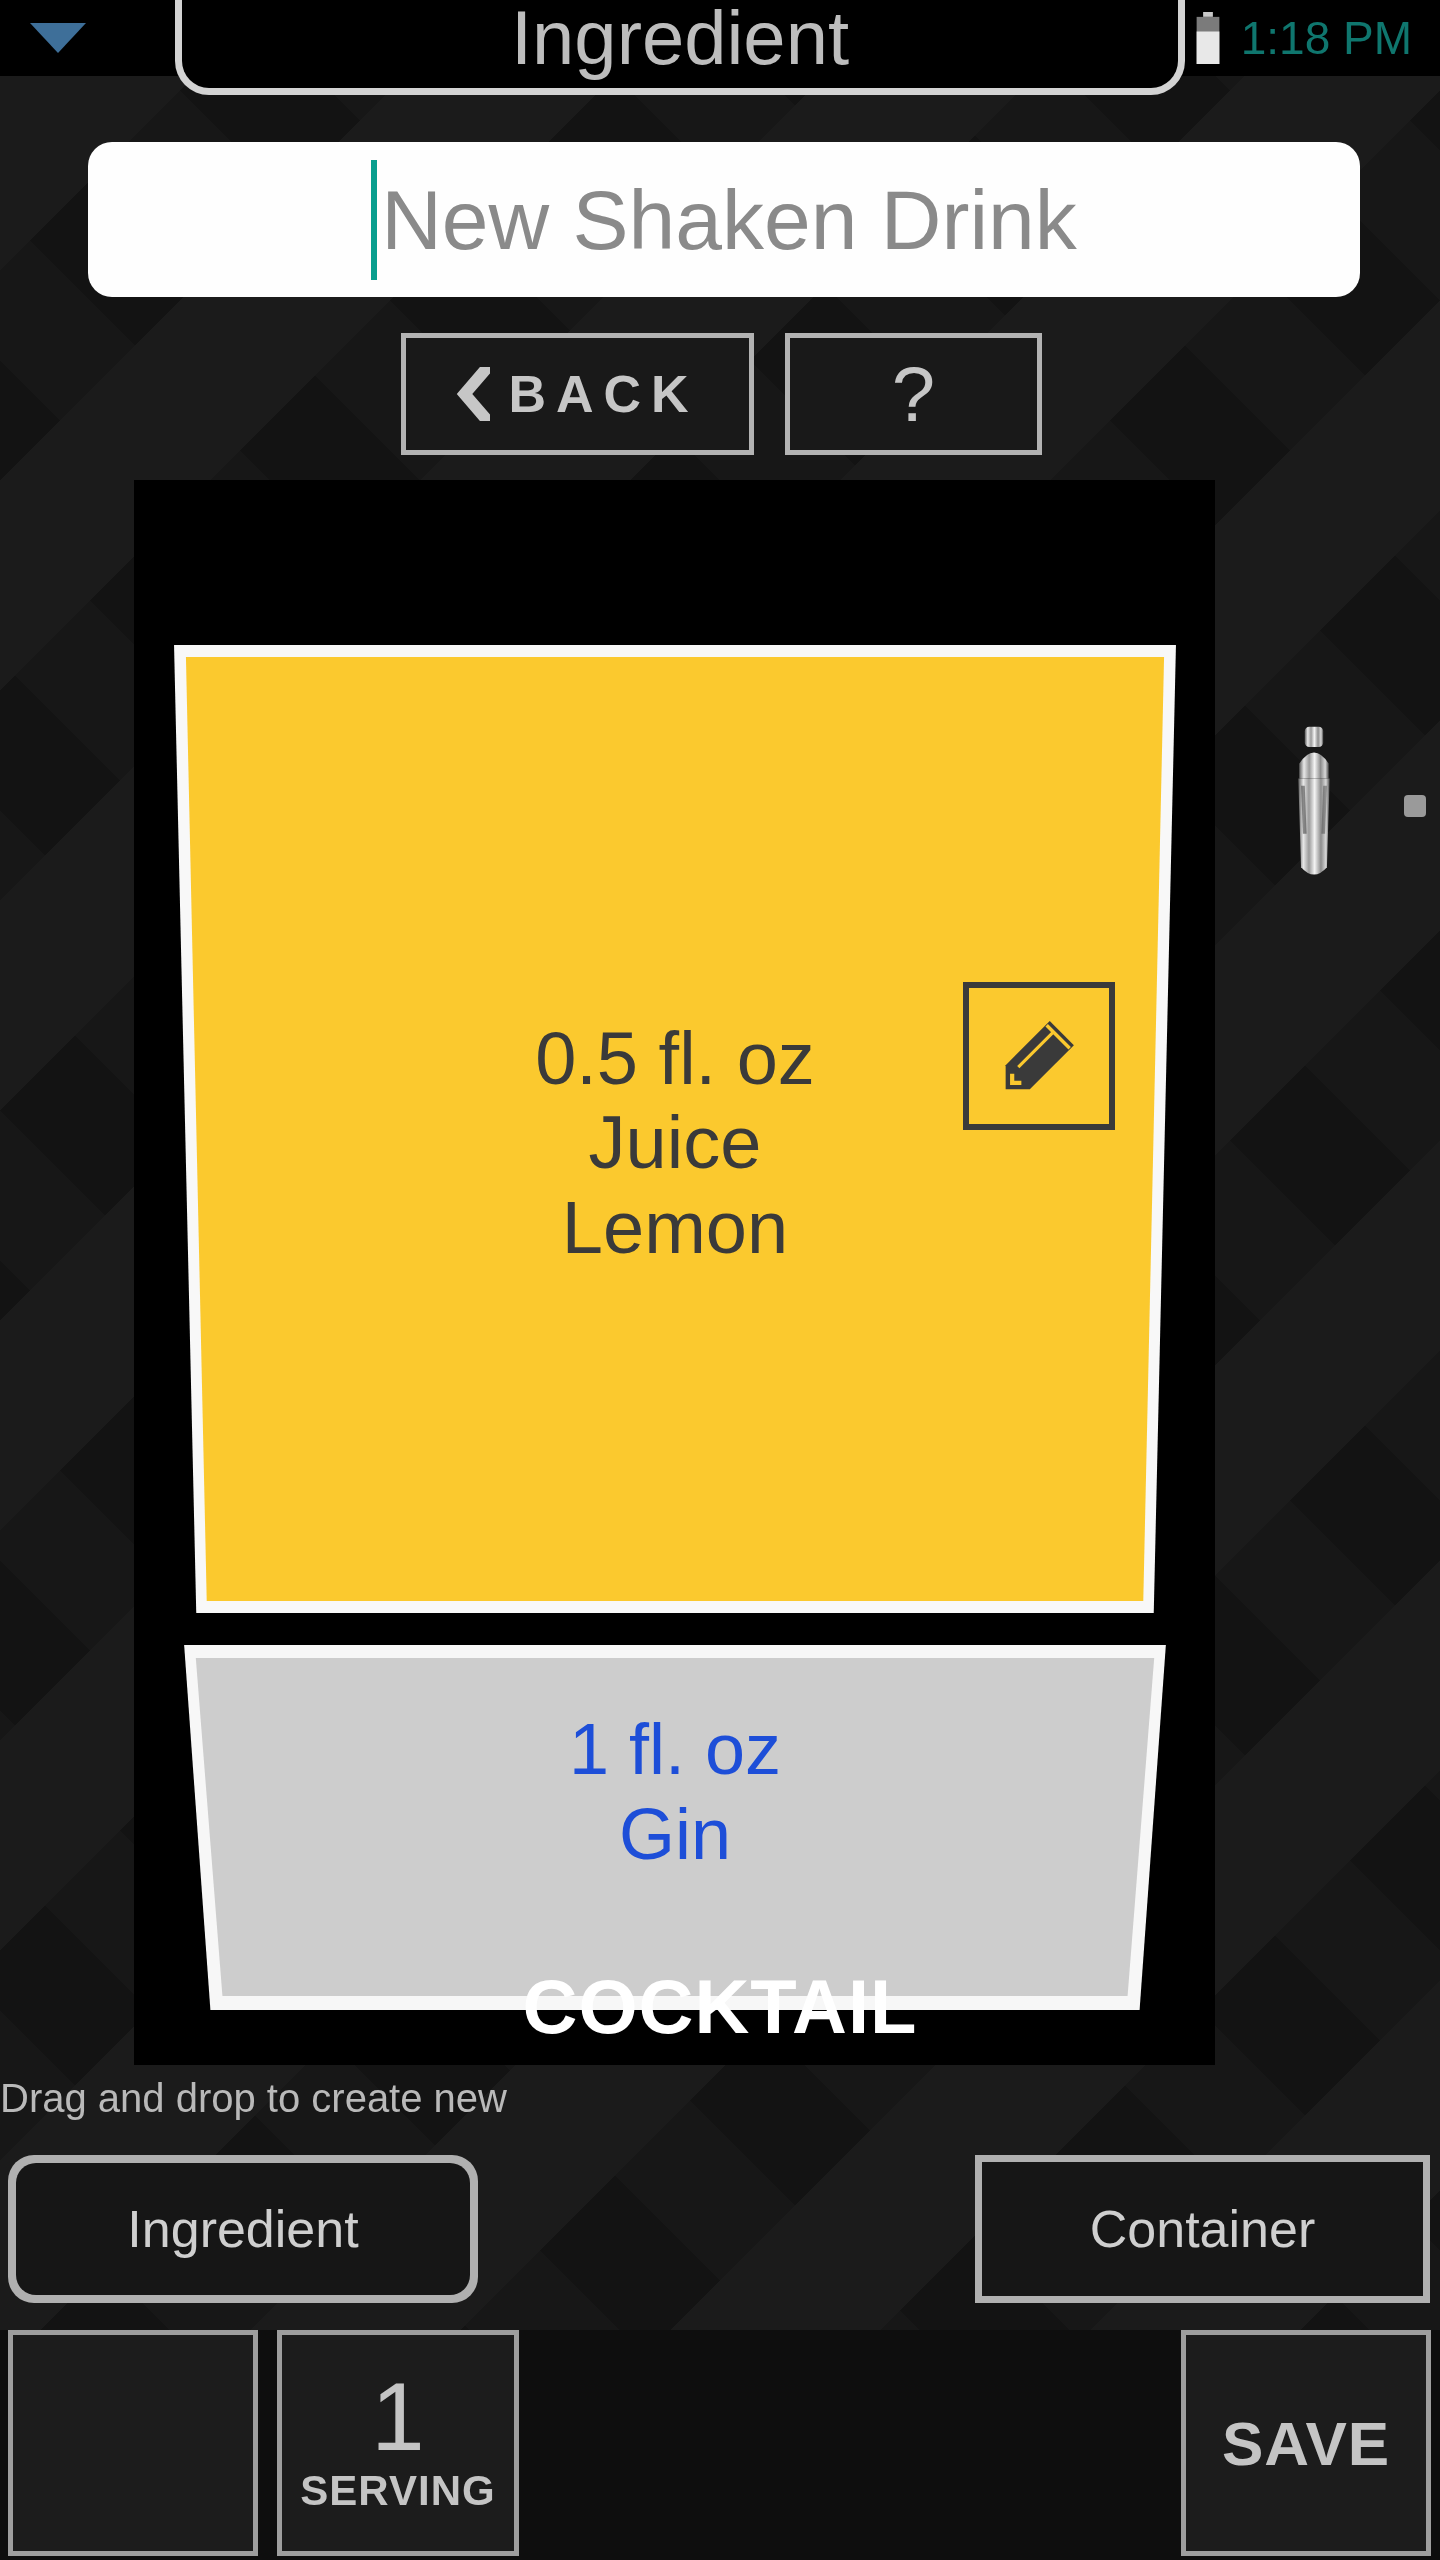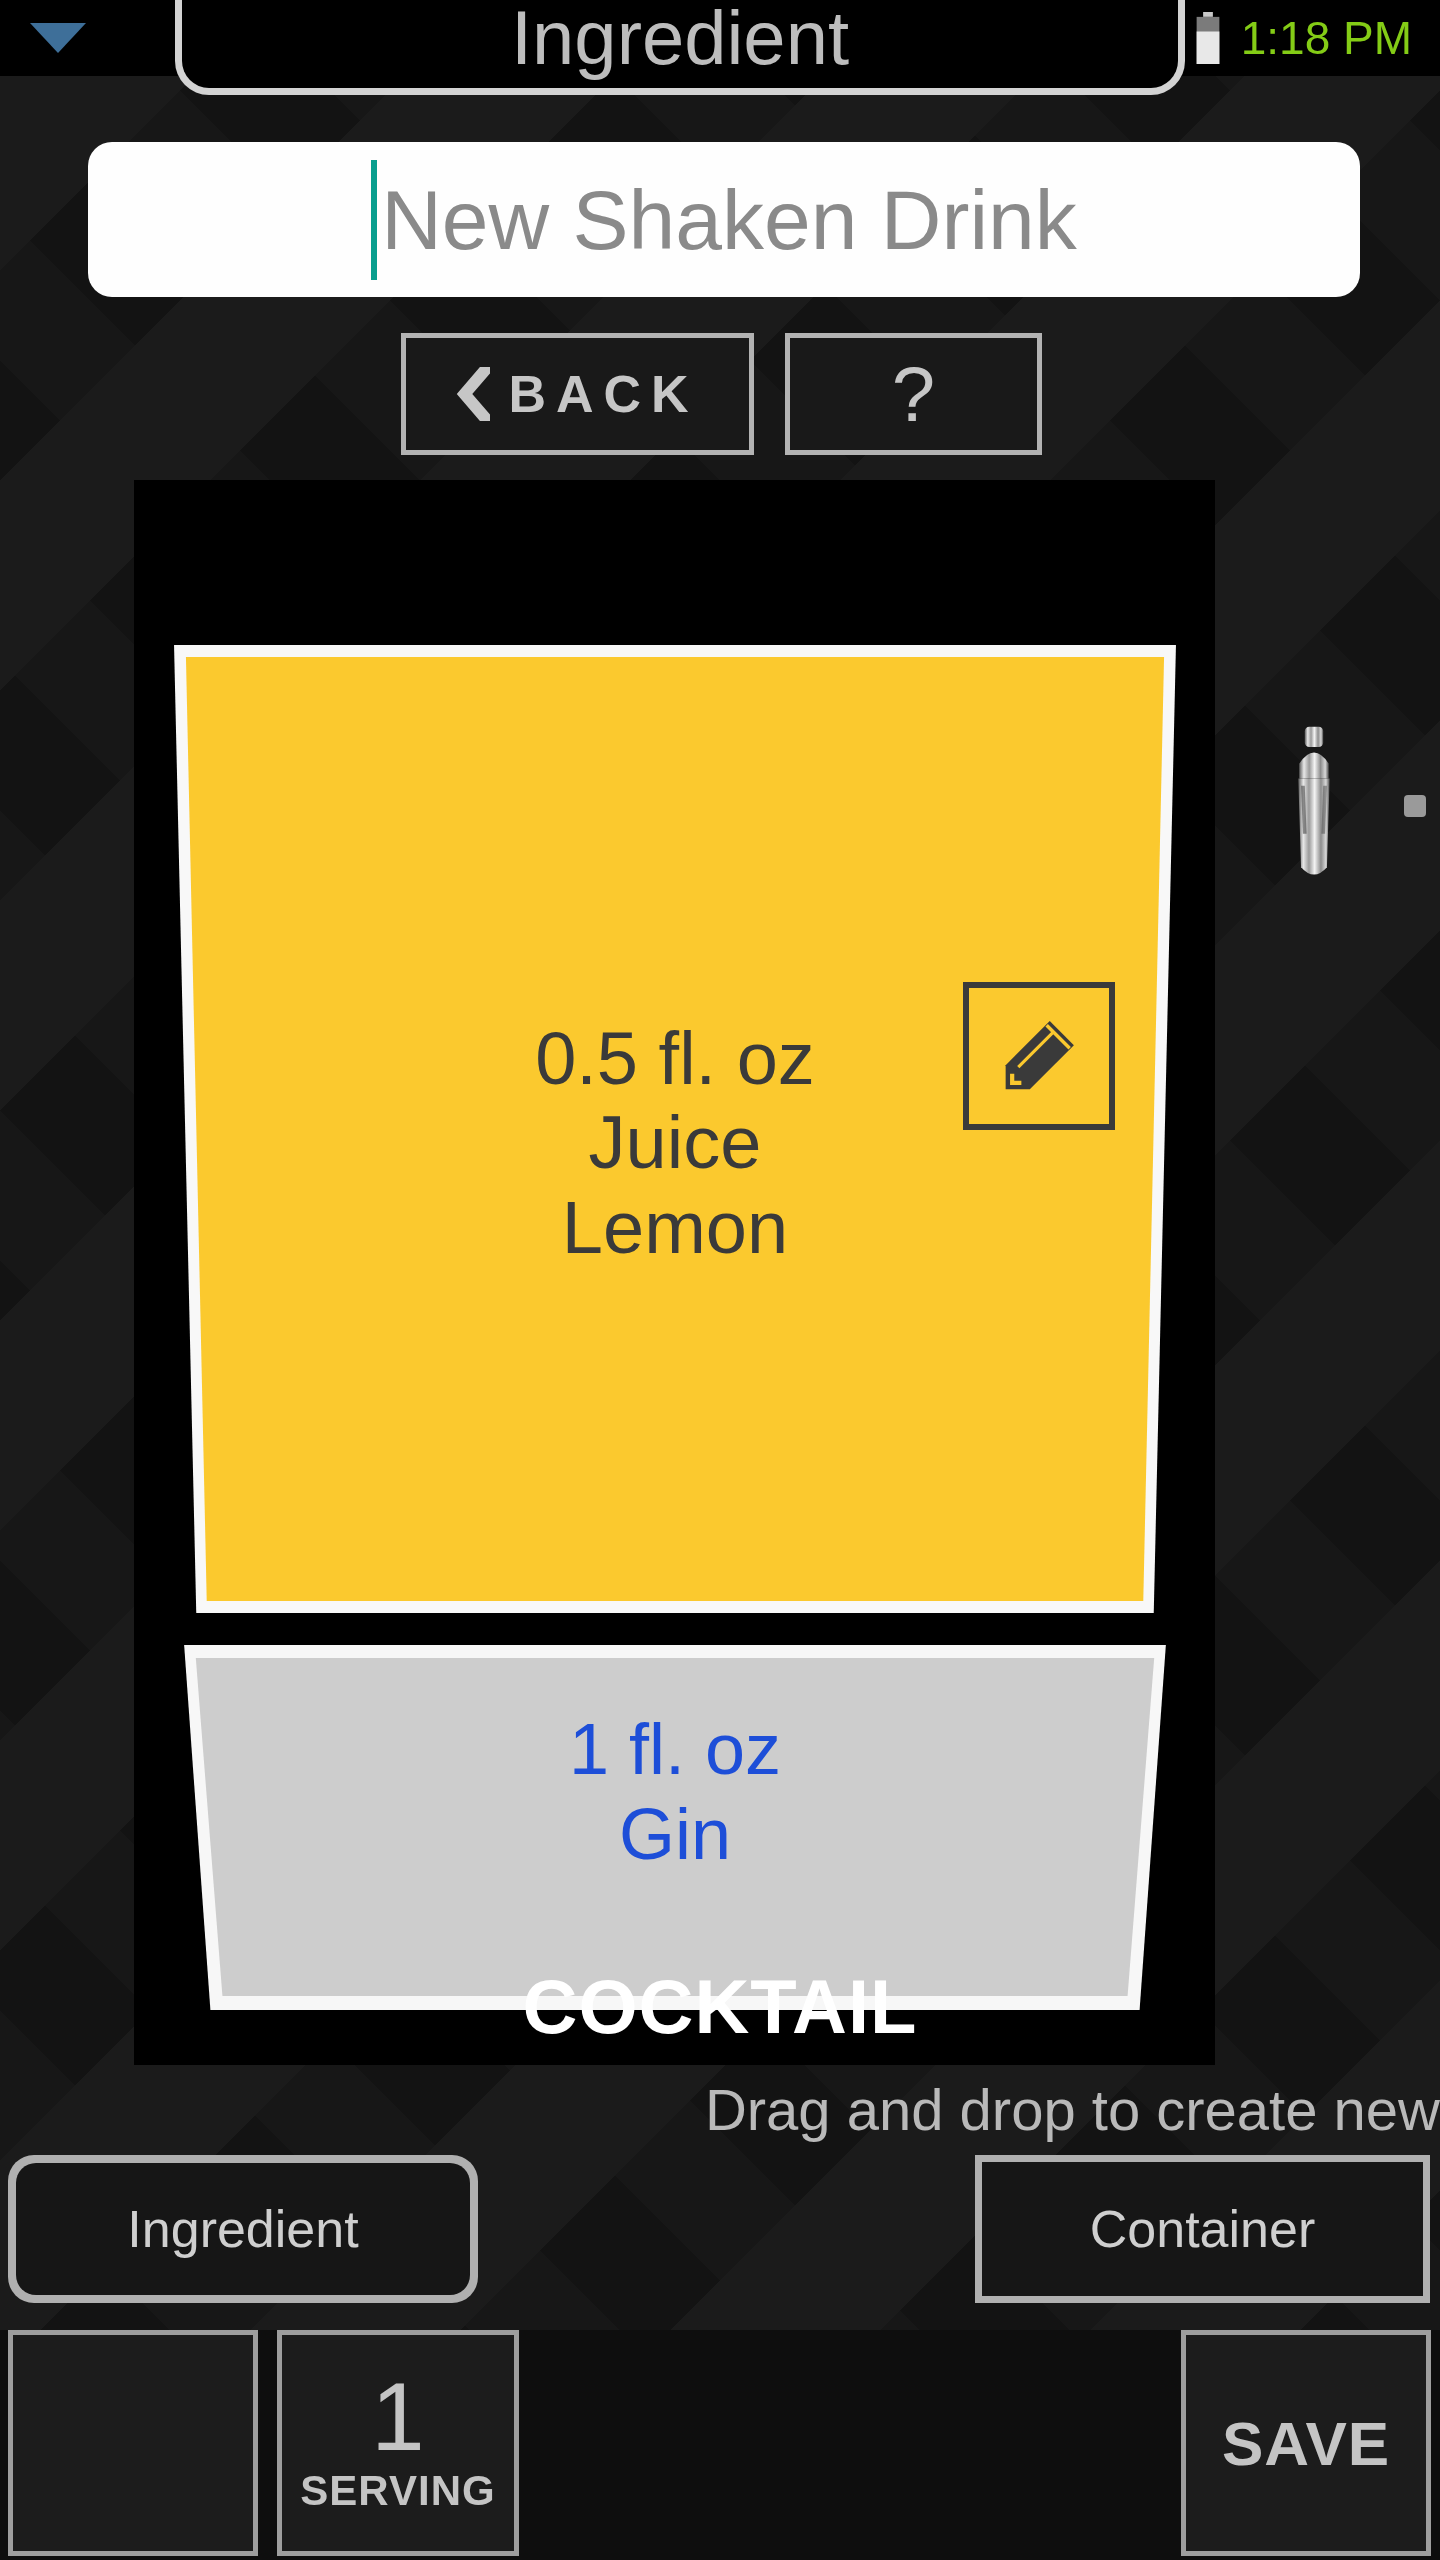--- a/index.html
+++ b/index.html
@@ -27,21 +27,21 @@
     background:#000; display:flex; align-items:center;
   }
   #statusbar .left { padding-left:30px; display:flex; align-items:center; }
   #statusbar .right {
     margin-left:auto; padding-right:28px;
     display:flex; align-items:center; gap:16px;
   }
   .sb-ico { fill:#c9c9c9; display:block; }
   .tri-dl { width:0;height:0;border-left:28px solid transparent;border-right:28px solid transparent;border-top:30px solid #3e6f99; }
   #sb-battery-pct { color:#e8e8e8; font-size:44px; letter-spacing:-1px; }
-  #sb-clock { color:#84cc16; font-size:46px; letter-spacing:0px; }
+  #sb-clock { color:#0f766e; font-size:46px; letter-spacing:0px; }
 
   
   #title-field {
     position:absolute; left:88px; top:142px; width:1272px; height:155px;
     background:#fefefe; border-radius:24px;
     display:flex; align-items:center; justify-content:center;
   }
   #title-caret { width:6px; height:120px; background:#0a9e8e; margin-right:4px; }
   #title-text { color:#8a8a8a; font-size:84px; line-height:1; white-space:nowrap; }
 
@@ -116,21 +116,21 @@
   
   #shaker-icon { position:absolute; left:1277px; top:723px; width:74px; height:170px; }
   #scroll-dot {
     position:absolute; left:1404px; top:795px; width:22px; height:22px;
     background:#9a9a9a; border-radius:4px;
   }
 
   
   #drag-hint {
     position:absolute; left:0; right:0; top:2076px;
-    text-align:right; color:#b9b9b9; font-size:58px;padding-left:36px;
+    text-align:left; color:#b9b9b9; font-size:40px;
   }
 
   
   #palette { position:absolute; left:0; top:2155px; width:1440px; height:150px; }
   .pal { position:absolute; background:#b0b0b0; }
   .pal-inner {
     position:absolute; background:#161616;
     display:flex; align-items:center; justify-content:center;
   }
   .pal-label { color:#cfcfcf; font-size:52px; }

